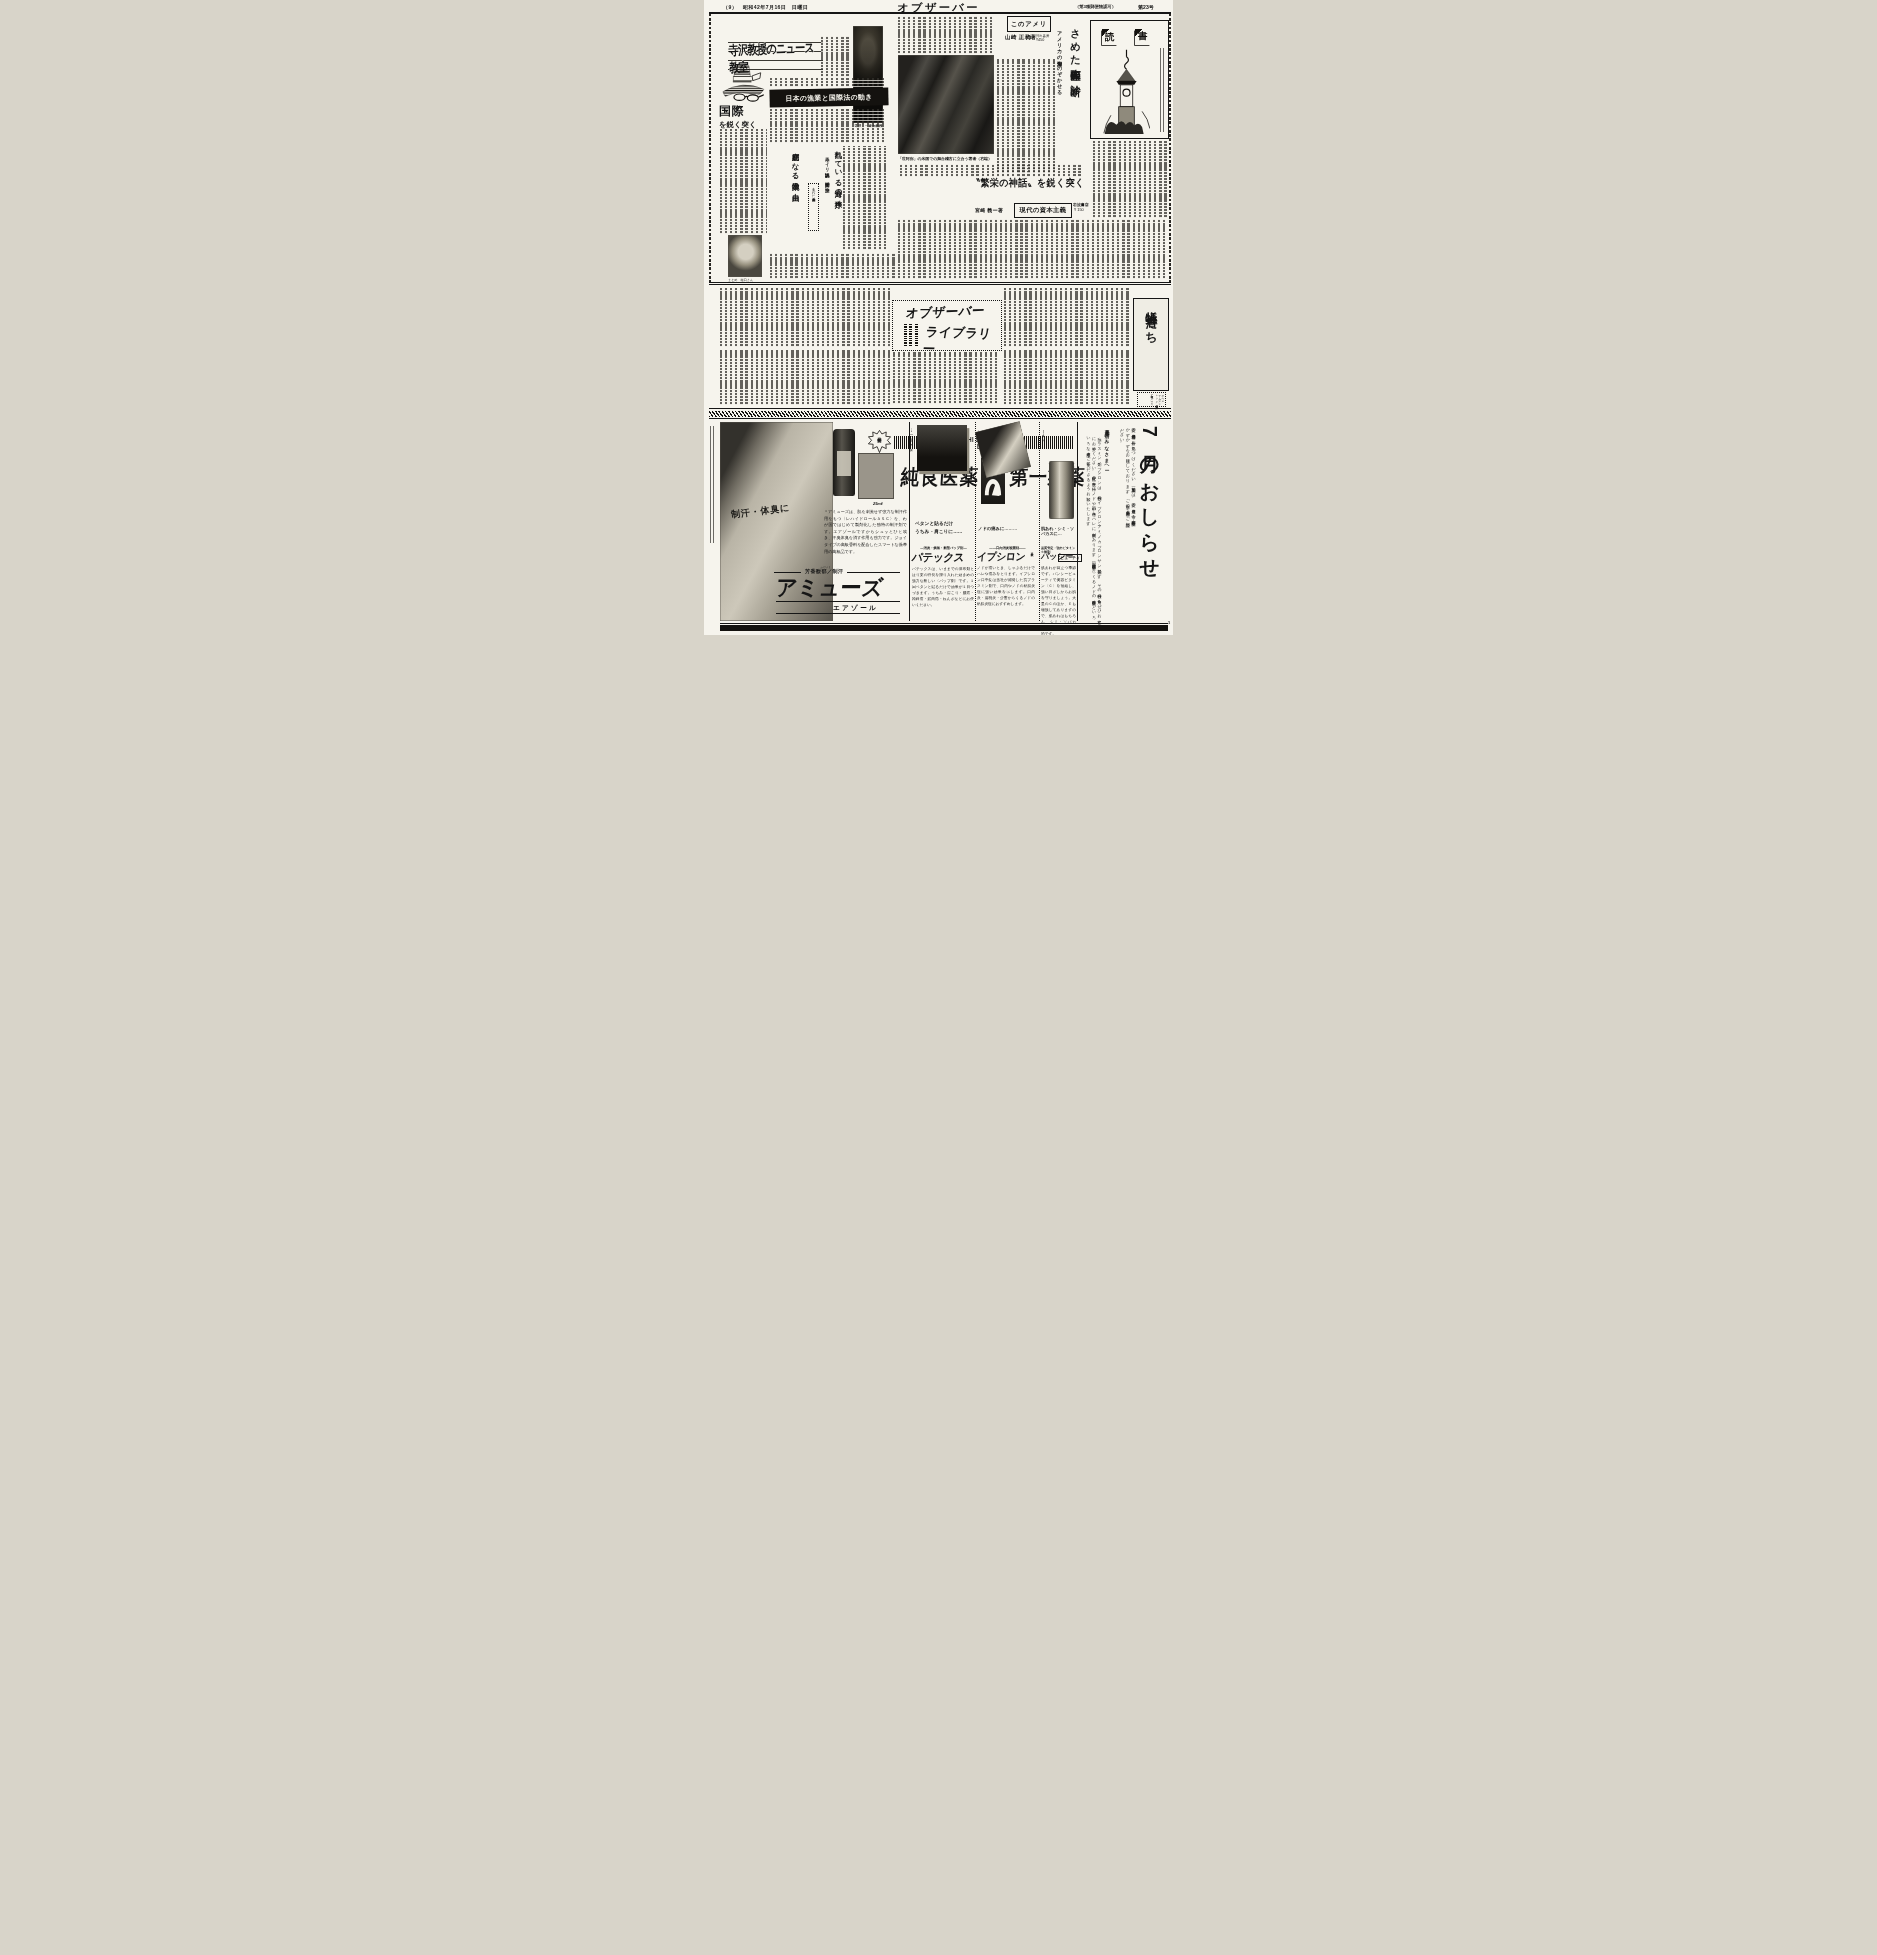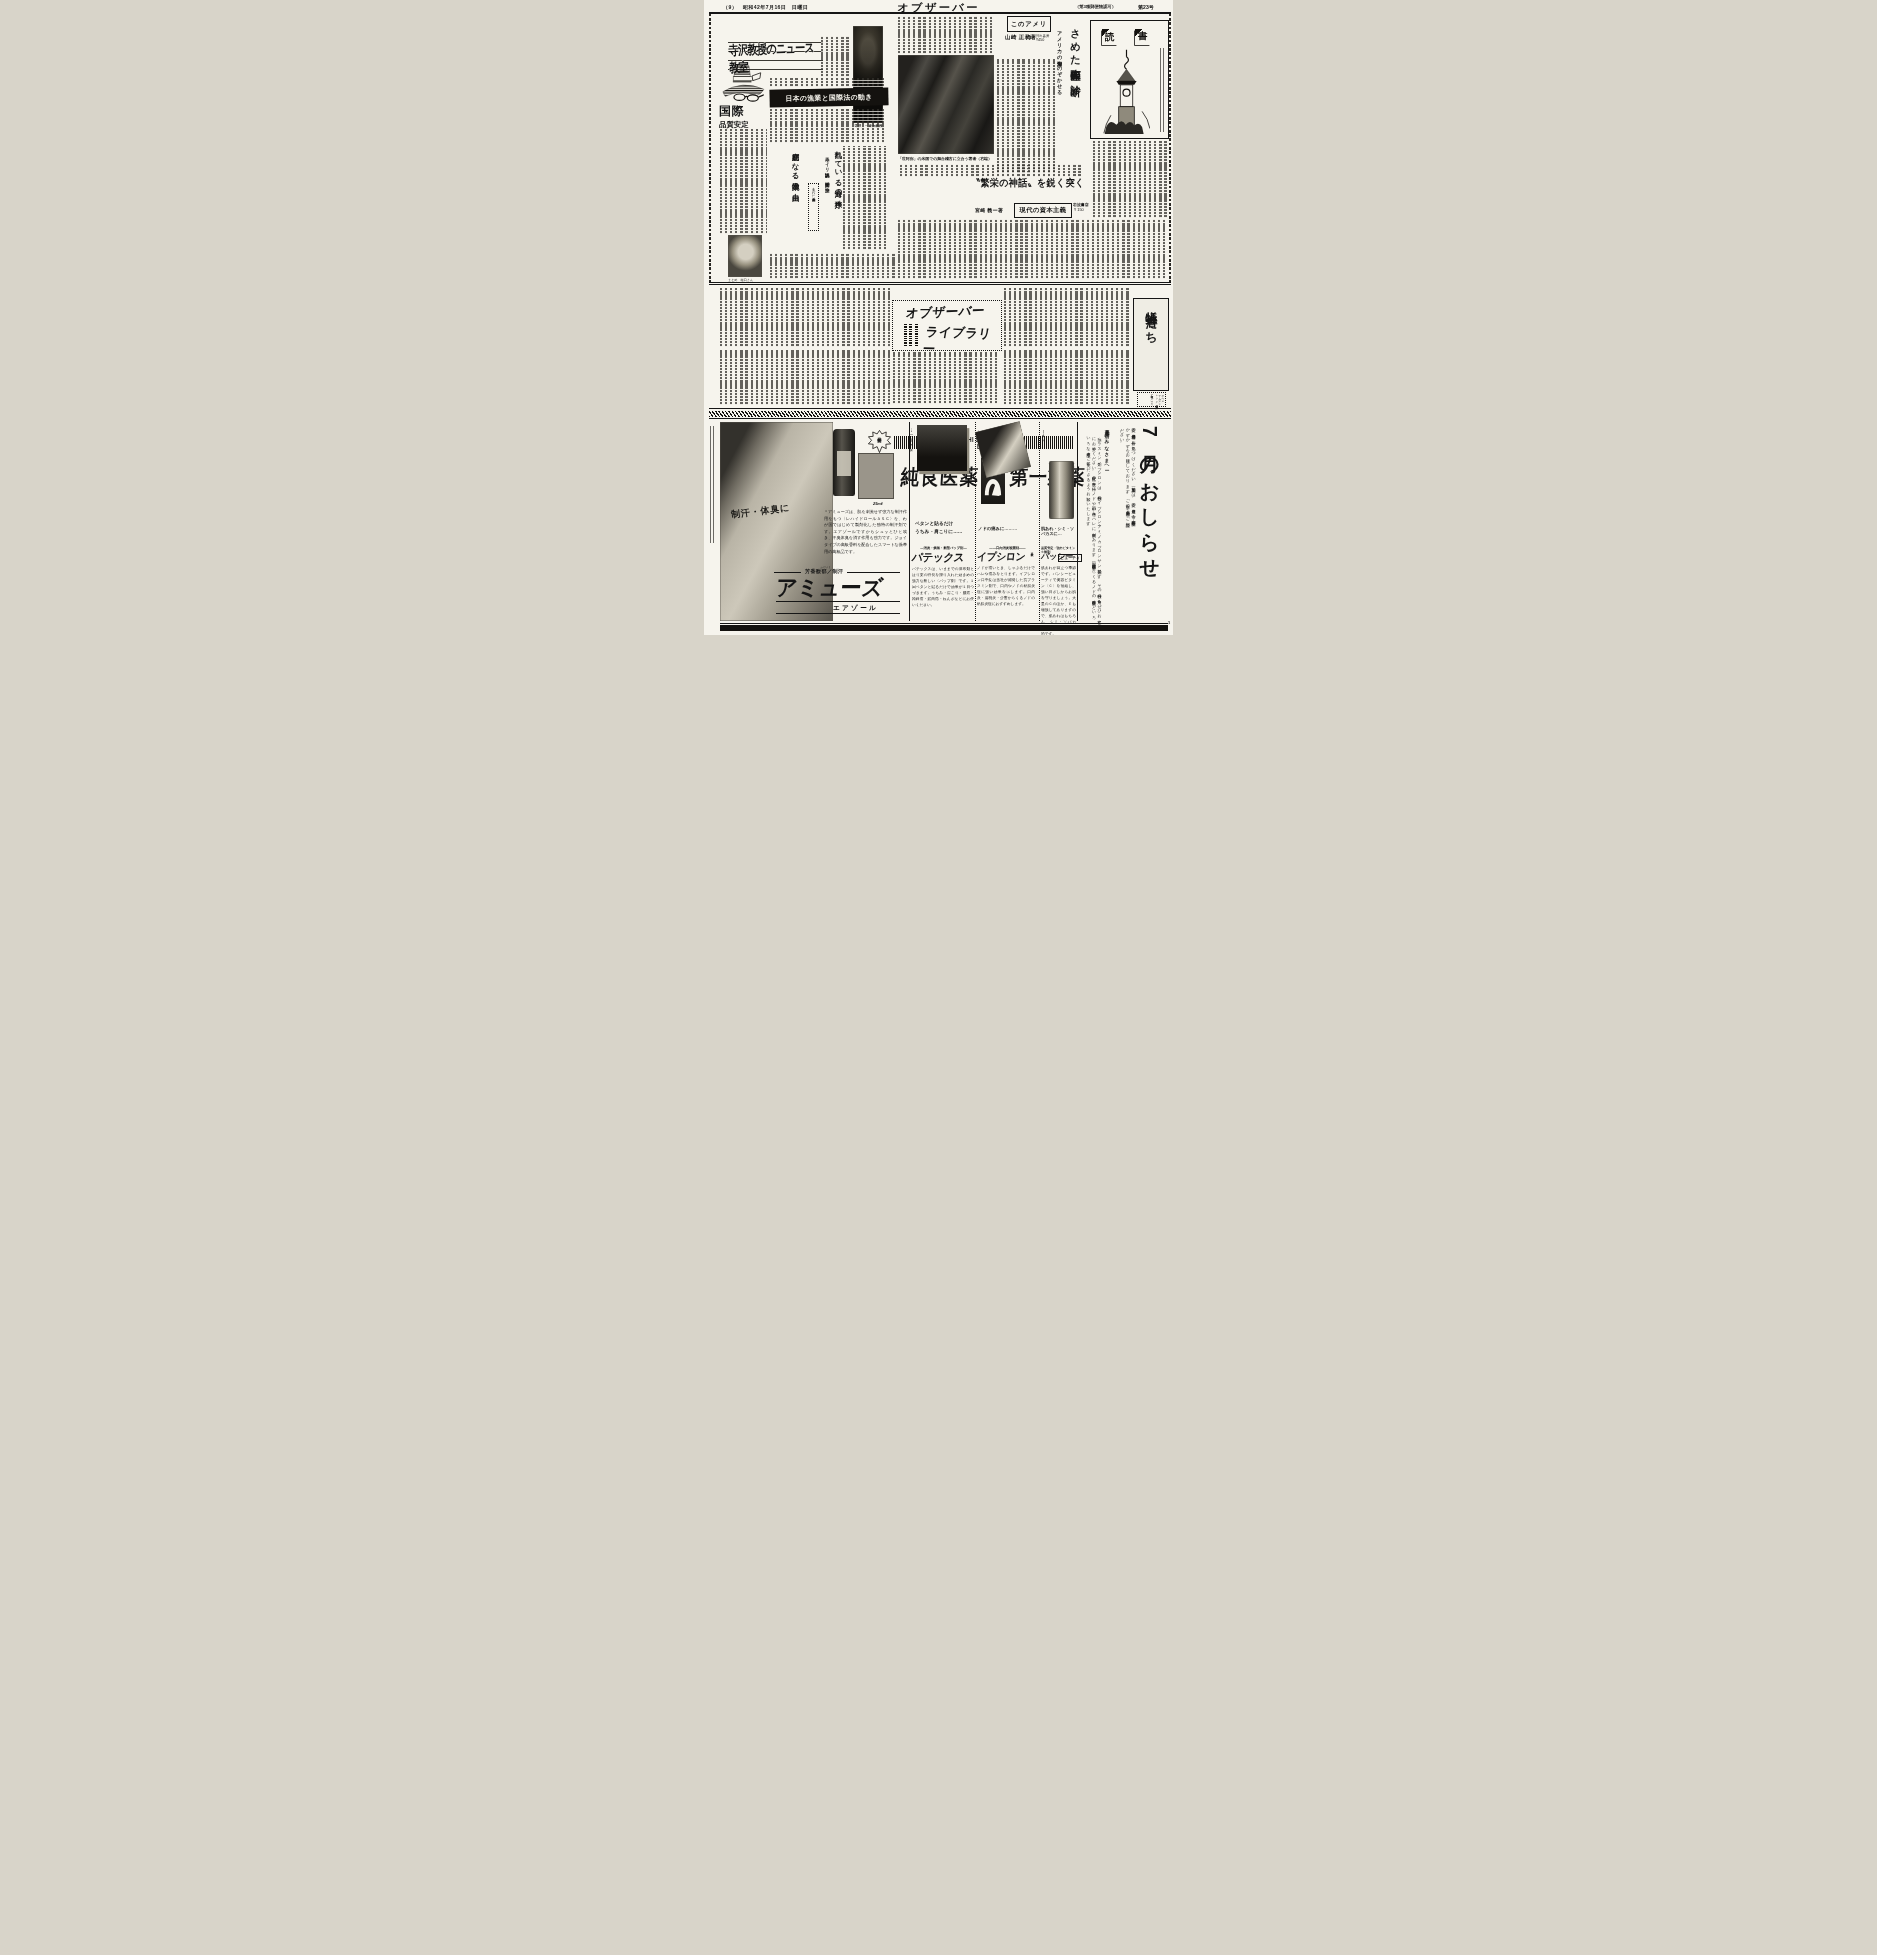--- a/index.html
+++ b/index.html
@@ -60,21 +60,21 @@
         </defs>
       <path d="M42 4 h34 l6 42 h-46 z" fill="url(#hs)" stroke="#14120f"></path>
       <rect x="36" y="32" width="50" height="9" fill="#f6f4ed" stroke="#14120f"></rect>
       <path d="M84 30 l22 -8 l-2 14 l-18 6 z" fill="#f6f4ed" stroke="#14120f" stroke-width="2"></path>
       <path d="M10 70 q50 -30 104 -6 q-6 12 -18 16 q-44 -16 -80 2 q-4 -6 -6 -12z" fill="url(#hs)" stroke="#14120f"></path>
       <ellipse cx="52" cy="84" rx="14" ry="8" fill="none" stroke="#14120f" stroke-width="3"></ellipse>
       <ellipse cx="86" cy="86" rx="14" ry="8" fill="none" stroke="#14120f" stroke-width="3"></ellipse>
       <path d="M66 84 q4 -4 8 0 M100 84 l14 -6" stroke="#14120f" stroke-width="3" fill="none"></path>
     </svg>
     <div class="b" style="font-size:12px;letter-spacing:0.8px;">国際</div>
-    <div class="b" style="font-size:7.4px;letter-spacing:0;">品質安定</div>
+    <div class="b" style="font-size:7.4px;letter-spacing:0;">を鋭く突く</div>
   </div>
 
   <div class="abs" style="left:66px;top:89px;width:118px;height:17px;background:#14120f;transform:rotate(-1deg);
        box-shadow:0 0 0 0.4px #14120f;">
     <div class="b" style="color:#f6f4ed;font-size:6.8px;text-align:center;line-height:17px;letter-spacing:0.4px;">日本の漁業と国際法の動き</div>
   </div>
 
   <div class="abs gk" style="left:66px;top:78px;width:117px;height:9.4px;"></div>
   <div class="abs gk" style="left:117px;top:36px;width:30px;height:41px;"></div>
   <div class="abs gk" style="left:66px;top:109px;width:117px;height:34px;"></div>

